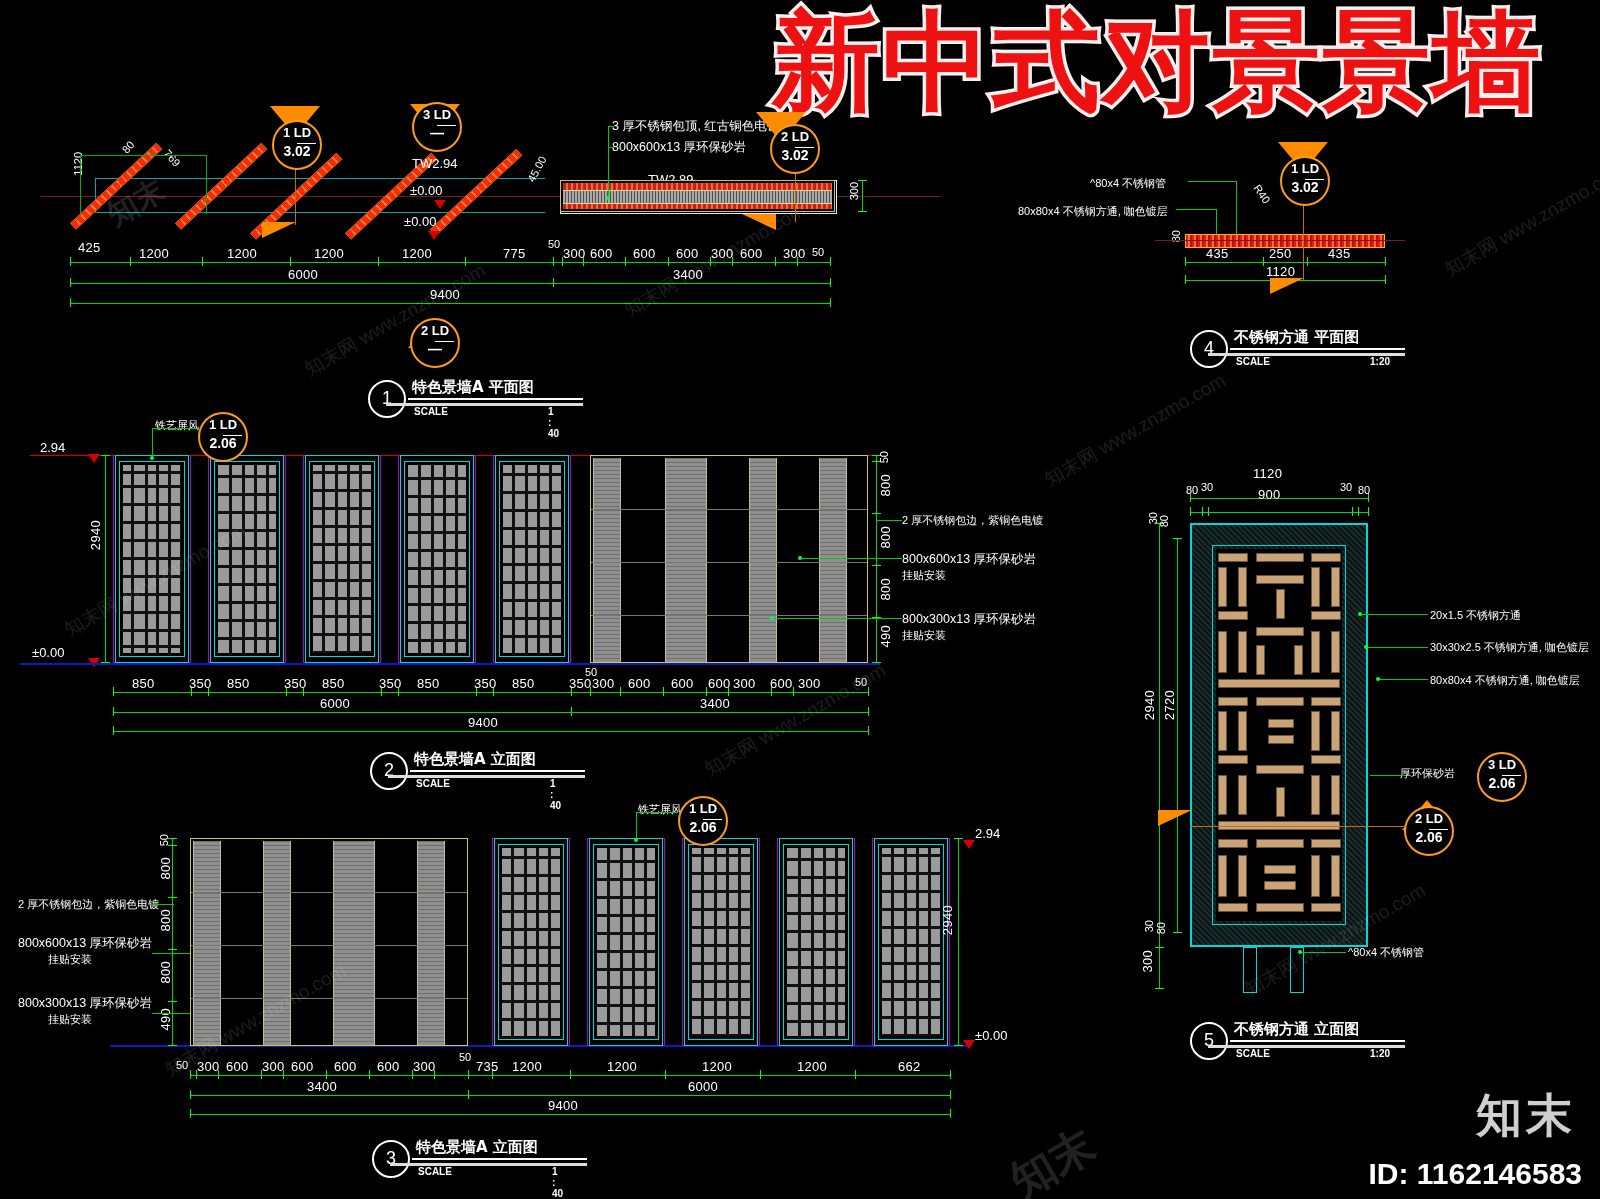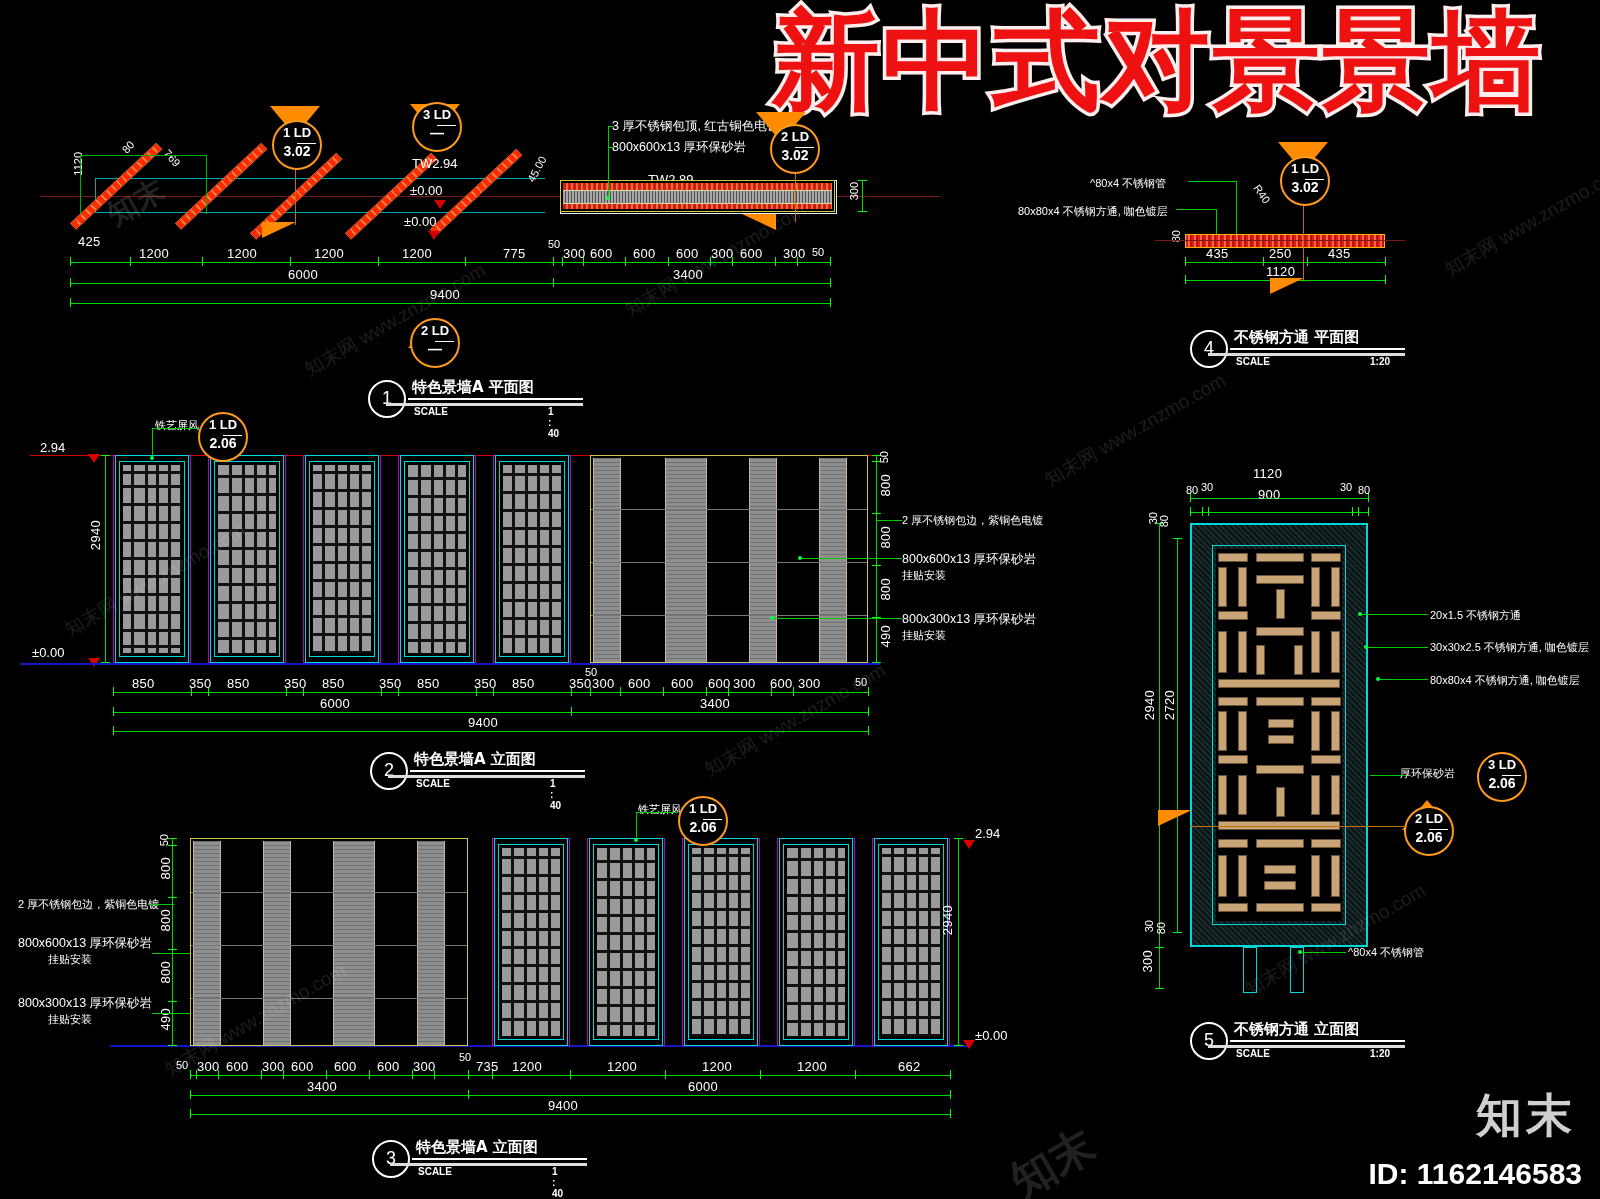--- a/index.html
+++ b/index.html
@@ -10,21 +10,21 @@
   .abs{position:absolute;}
   .dim{font-size:13px;color:#ffffff;white-space:nowrap;letter-spacing:.3px;}
   .dimS{font-size:11px;color:#ffffff;white-space:nowrap;}
   .note{font-size:12.5px;color:#ffffff;white-space:nowrap;}
   .noteS{font-size:11px;color:#ffffff;white-space:nowrap;}
   .vert{writing-mode:vertical-rl;transform:rotate(180deg);}
 
   
   #banner{left:772px;top:2px;width:826px;height:124px;}
   #banner .ch{
-    font-family:Liberation Serif, serif;
+    font-family:Liberation Sans, sans-serif;
     font-weight:bold;font-size:108px;line-height:120px;color:#ee1111;
     -webkit-text-stroke:7px #ffeeee;paint-order:stroke fill;
     letter-spacing:2px;white-space:nowrap;
   }
 
   
   .dl{background:#00d800;position:absolute;}
   .dlh{height:1px;}
   .dlv{width:1px;}
   .tick{position:absolute;width:1px;height:9px;background:#00ff00;}
@@ -183,21 +183,21 @@
   <div class="tick" style="left:562px;top:257px;"></div>
   <div class="tick" style="left:583px;top:257px;"></div>
   <div class="tick" style="left:625px;top:257px;"></div>
   <div class="tick" style="left:668px;top:257px;"></div>
   <div class="tick" style="left:710px;top:257px;"></div>
   <div class="tick" style="left:732px;top:257px;"></div>
   <div class="tick" style="left:775px;top:257px;"></div>
   <div class="tick" style="left:797px;top:257px;"></div>
   <div class="tick" style="left:830px;top:257px;"></div>
 
-  <div class="abs dim" style="left:78px;top:234px;">425</div>
+  <div class="abs dim" style="left:78px;top:240px;">425</div>
   <div class="abs dim" style="left:139px;top:246px;">1200</div>
   <div class="abs dim" style="left:227px;top:246px;">1200</div>
   <div class="abs dim" style="left:314px;top:246px;">1200</div>
   <div class="abs dim" style="left:402px;top:246px;">1200</div>
   <div class="abs dim" style="left:503px;top:246px;">775</div>
   <div class="abs dimS" style="left:548px;top:238px;">50</div>
   <div class="abs dim" style="left:563px;top:246px;">300</div>
   <div class="abs dim" style="left:590px;top:246px;">600</div>
   <div class="abs dim" style="left:633px;top:246px;">600</div>
   <div class="abs dim" style="left:676px;top:246px;">600</div>

